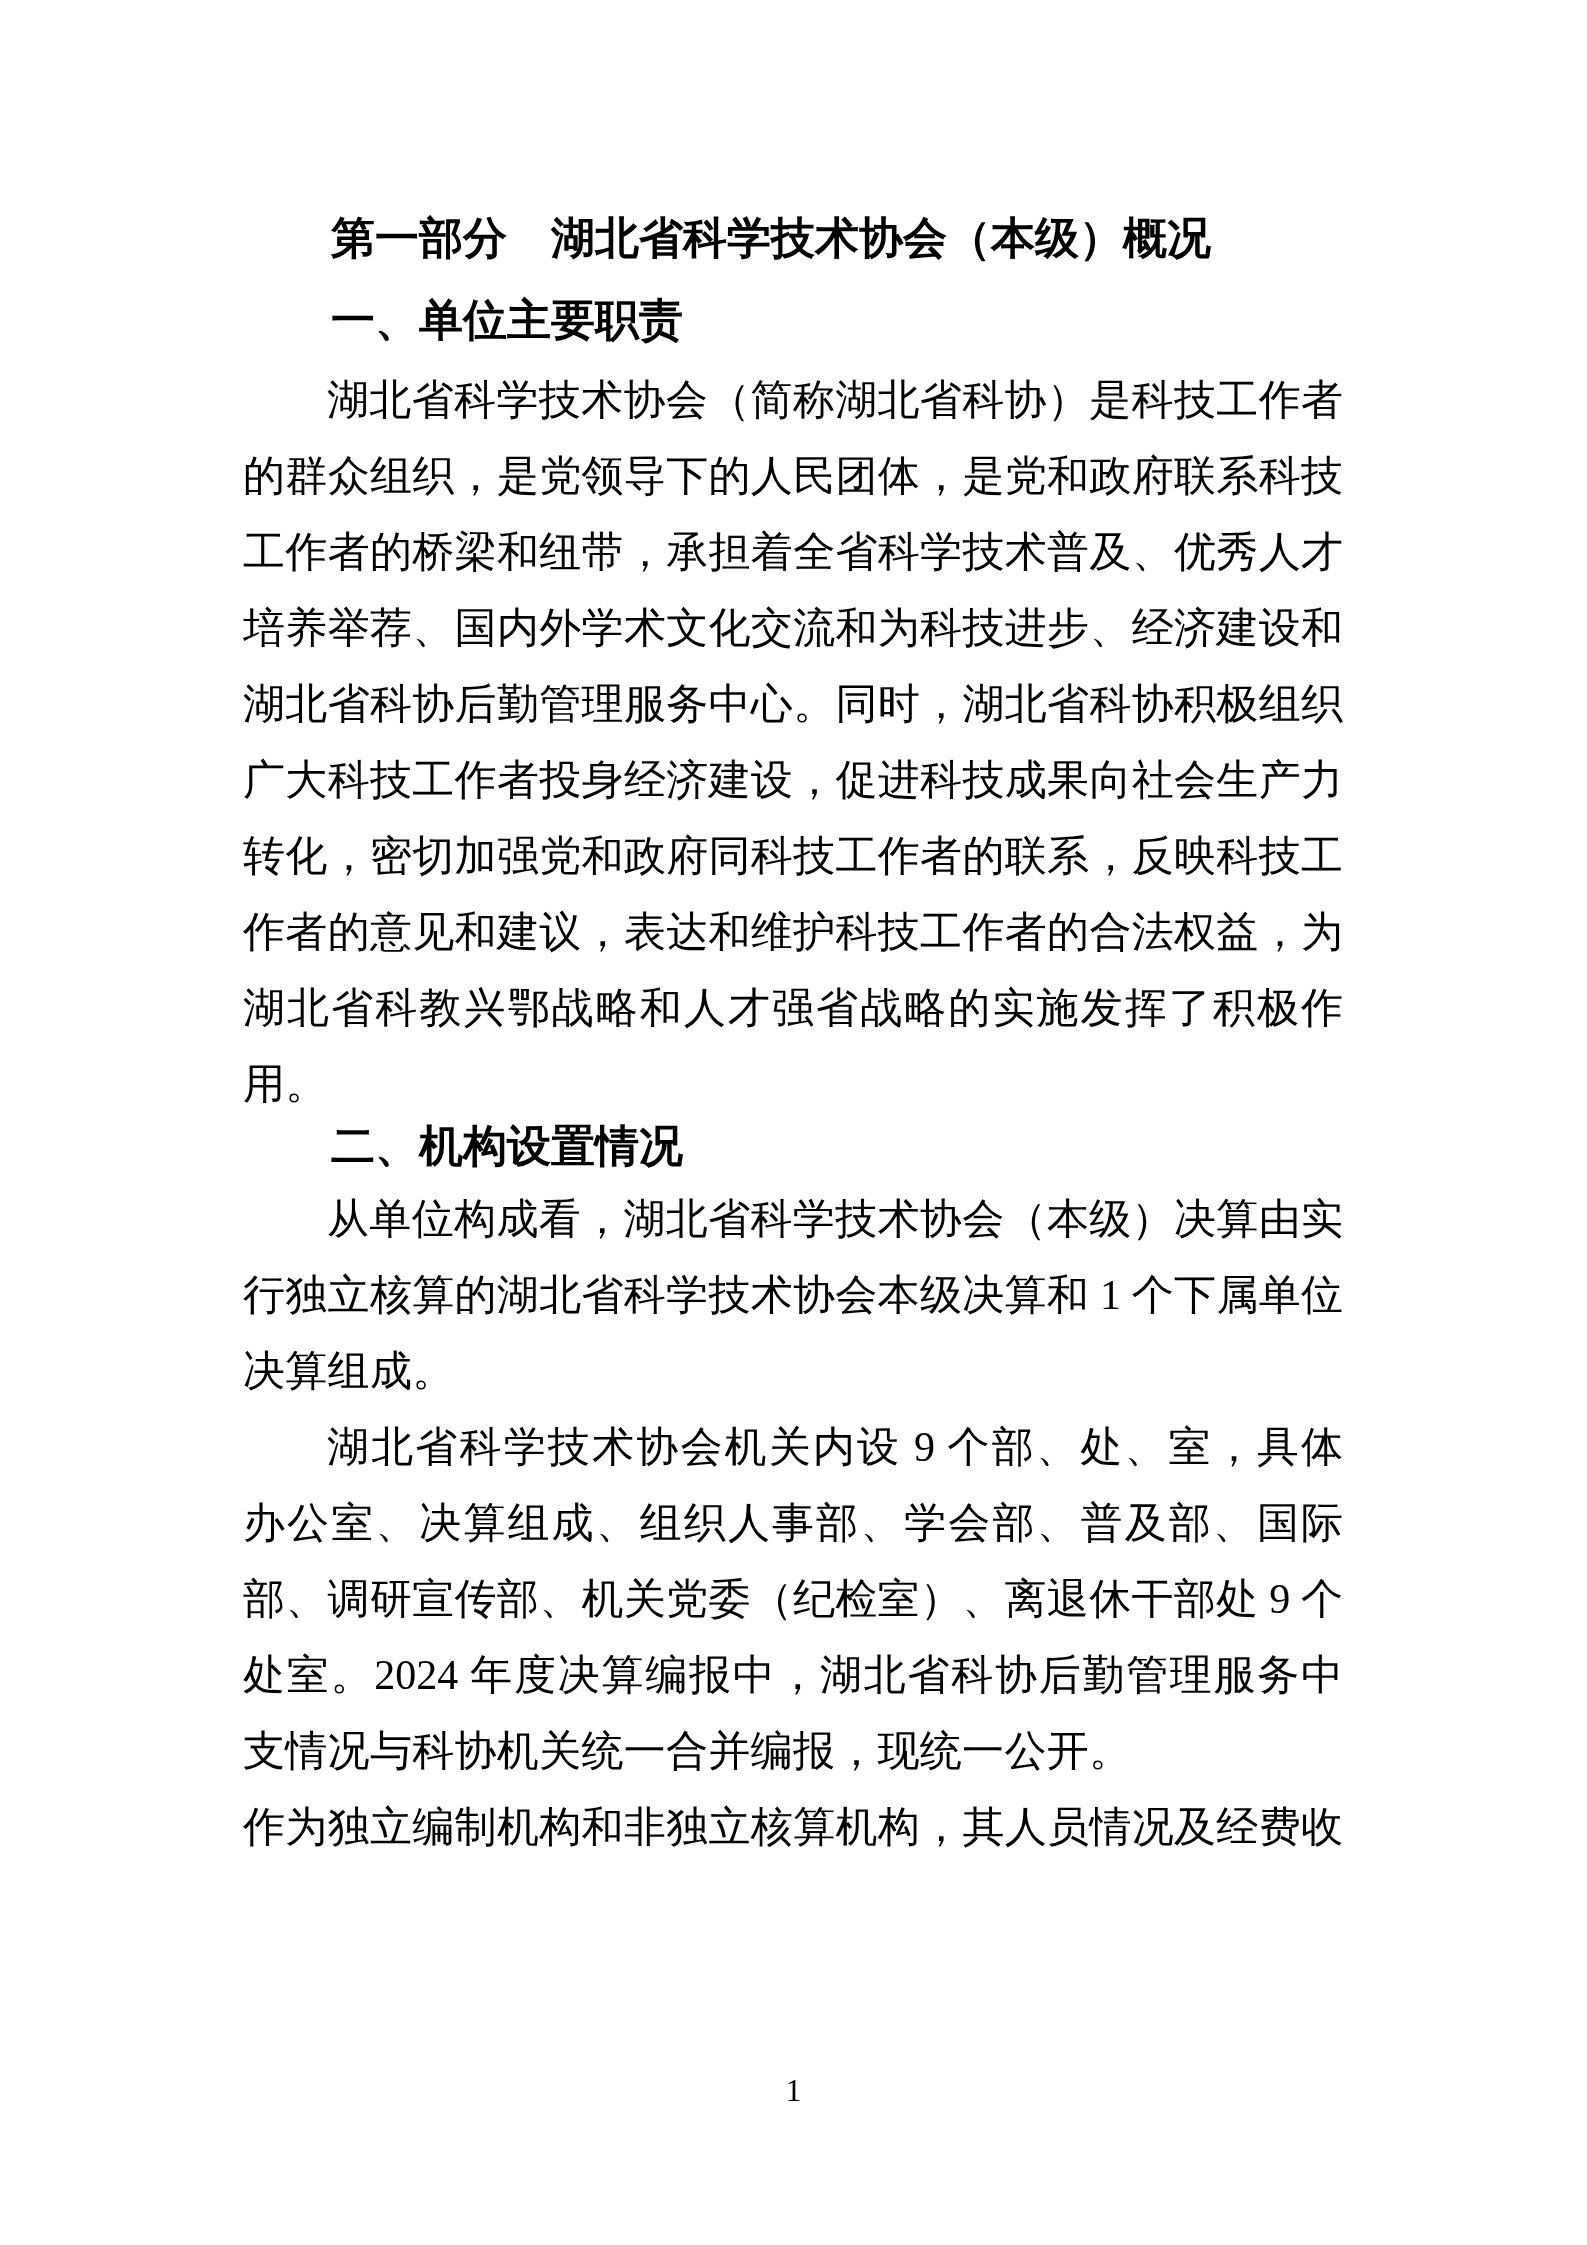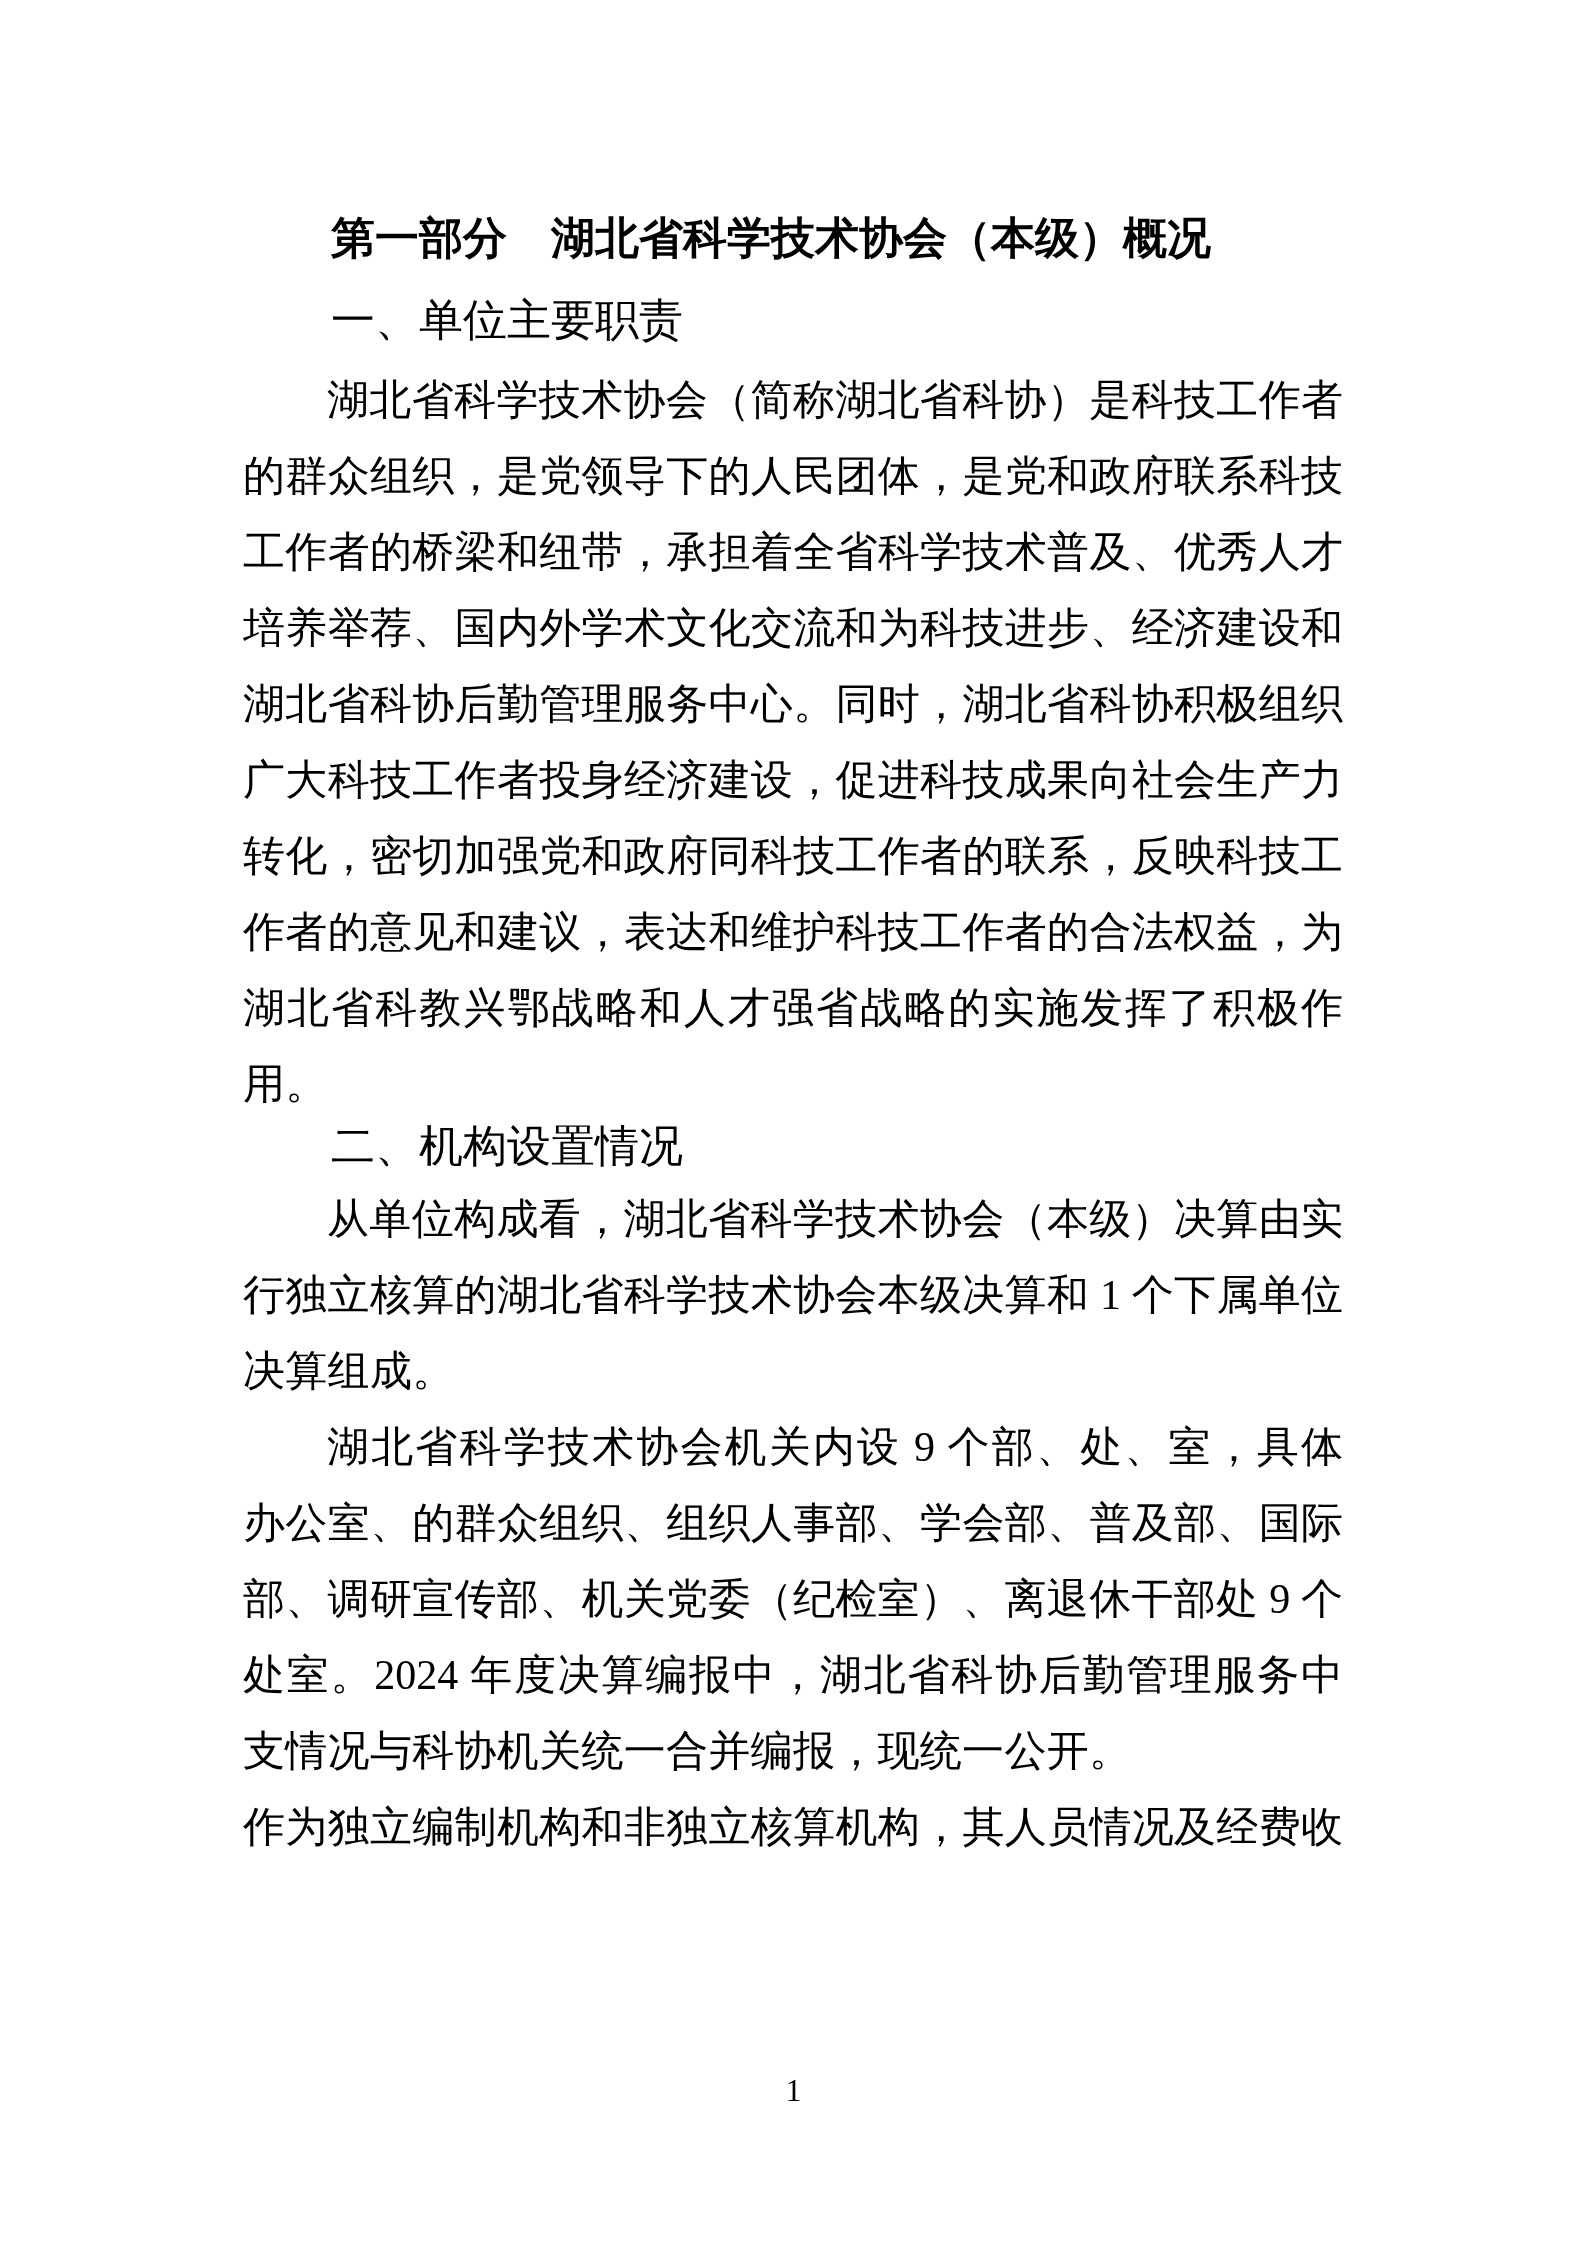--- a/index.html
+++ b/index.html
@@ -25,21 +25,21 @@
     font-family: "Liberation Sans", "DejaVu Sans", sans-serif;
     font-weight: 700;
     font-size: 44px;
     line-height: 80px;
     color: #000000;
     text-indent: 88px;
     white-space: nowrap;
   }
   .heading {
     font-family: "Liberation Sans", "DejaVu Sans", sans-serif;
-    font-weight: 400;
+    font-weight: 700;
     font-size: 44px;
     line-height: 84px;
     color: #000000;
     text-indent: 88px;
     white-space: nowrap;
   }
   .heading.h2 {
     margin-top: -18px;
     margin-bottom: -7px;
   }
@@ -102,21 +102,21 @@
     <div class="heading h2">二、机构设置情况</div>
 
     <div class="para">
       <div class="line ind">从单位构成看，湖北省科学技术协会（本级）决算由实</div>
       <div class="line">行独立核算的湖北省科学技术协会本级决算和 1 个下属单位</div>
       <div class="line last">决算组成。</div>
     </div>
 
     <div class="para">
       <div class="line ind">湖北省科学技术协会机关内设 9 个部、处、室，具体为：</div>
-      <div class="line">办公室、的群众组织、组织人事部、学会部、普及部、国际</div>
+      <div class="line">办公室、决算组成、组织人事部、学会部、普及部、国际</div>
       <div class="line">部、调研宣传部、机关党委（纪检室）、离退休干部处 9 个</div>
       <div class="line">处室。2024 年度决算编报中，湖北省科协后勤管理服务中心</div>
       <div class="line last">支情况与科协机关统一合并编报，现统一公开。</div>
       <div class="line">作为独立编制机构和非独立核算机构，其人员情况及经费收</div>
     </div>
 
   </div>
 
   <div class="page-number">1</div>
 </div>

